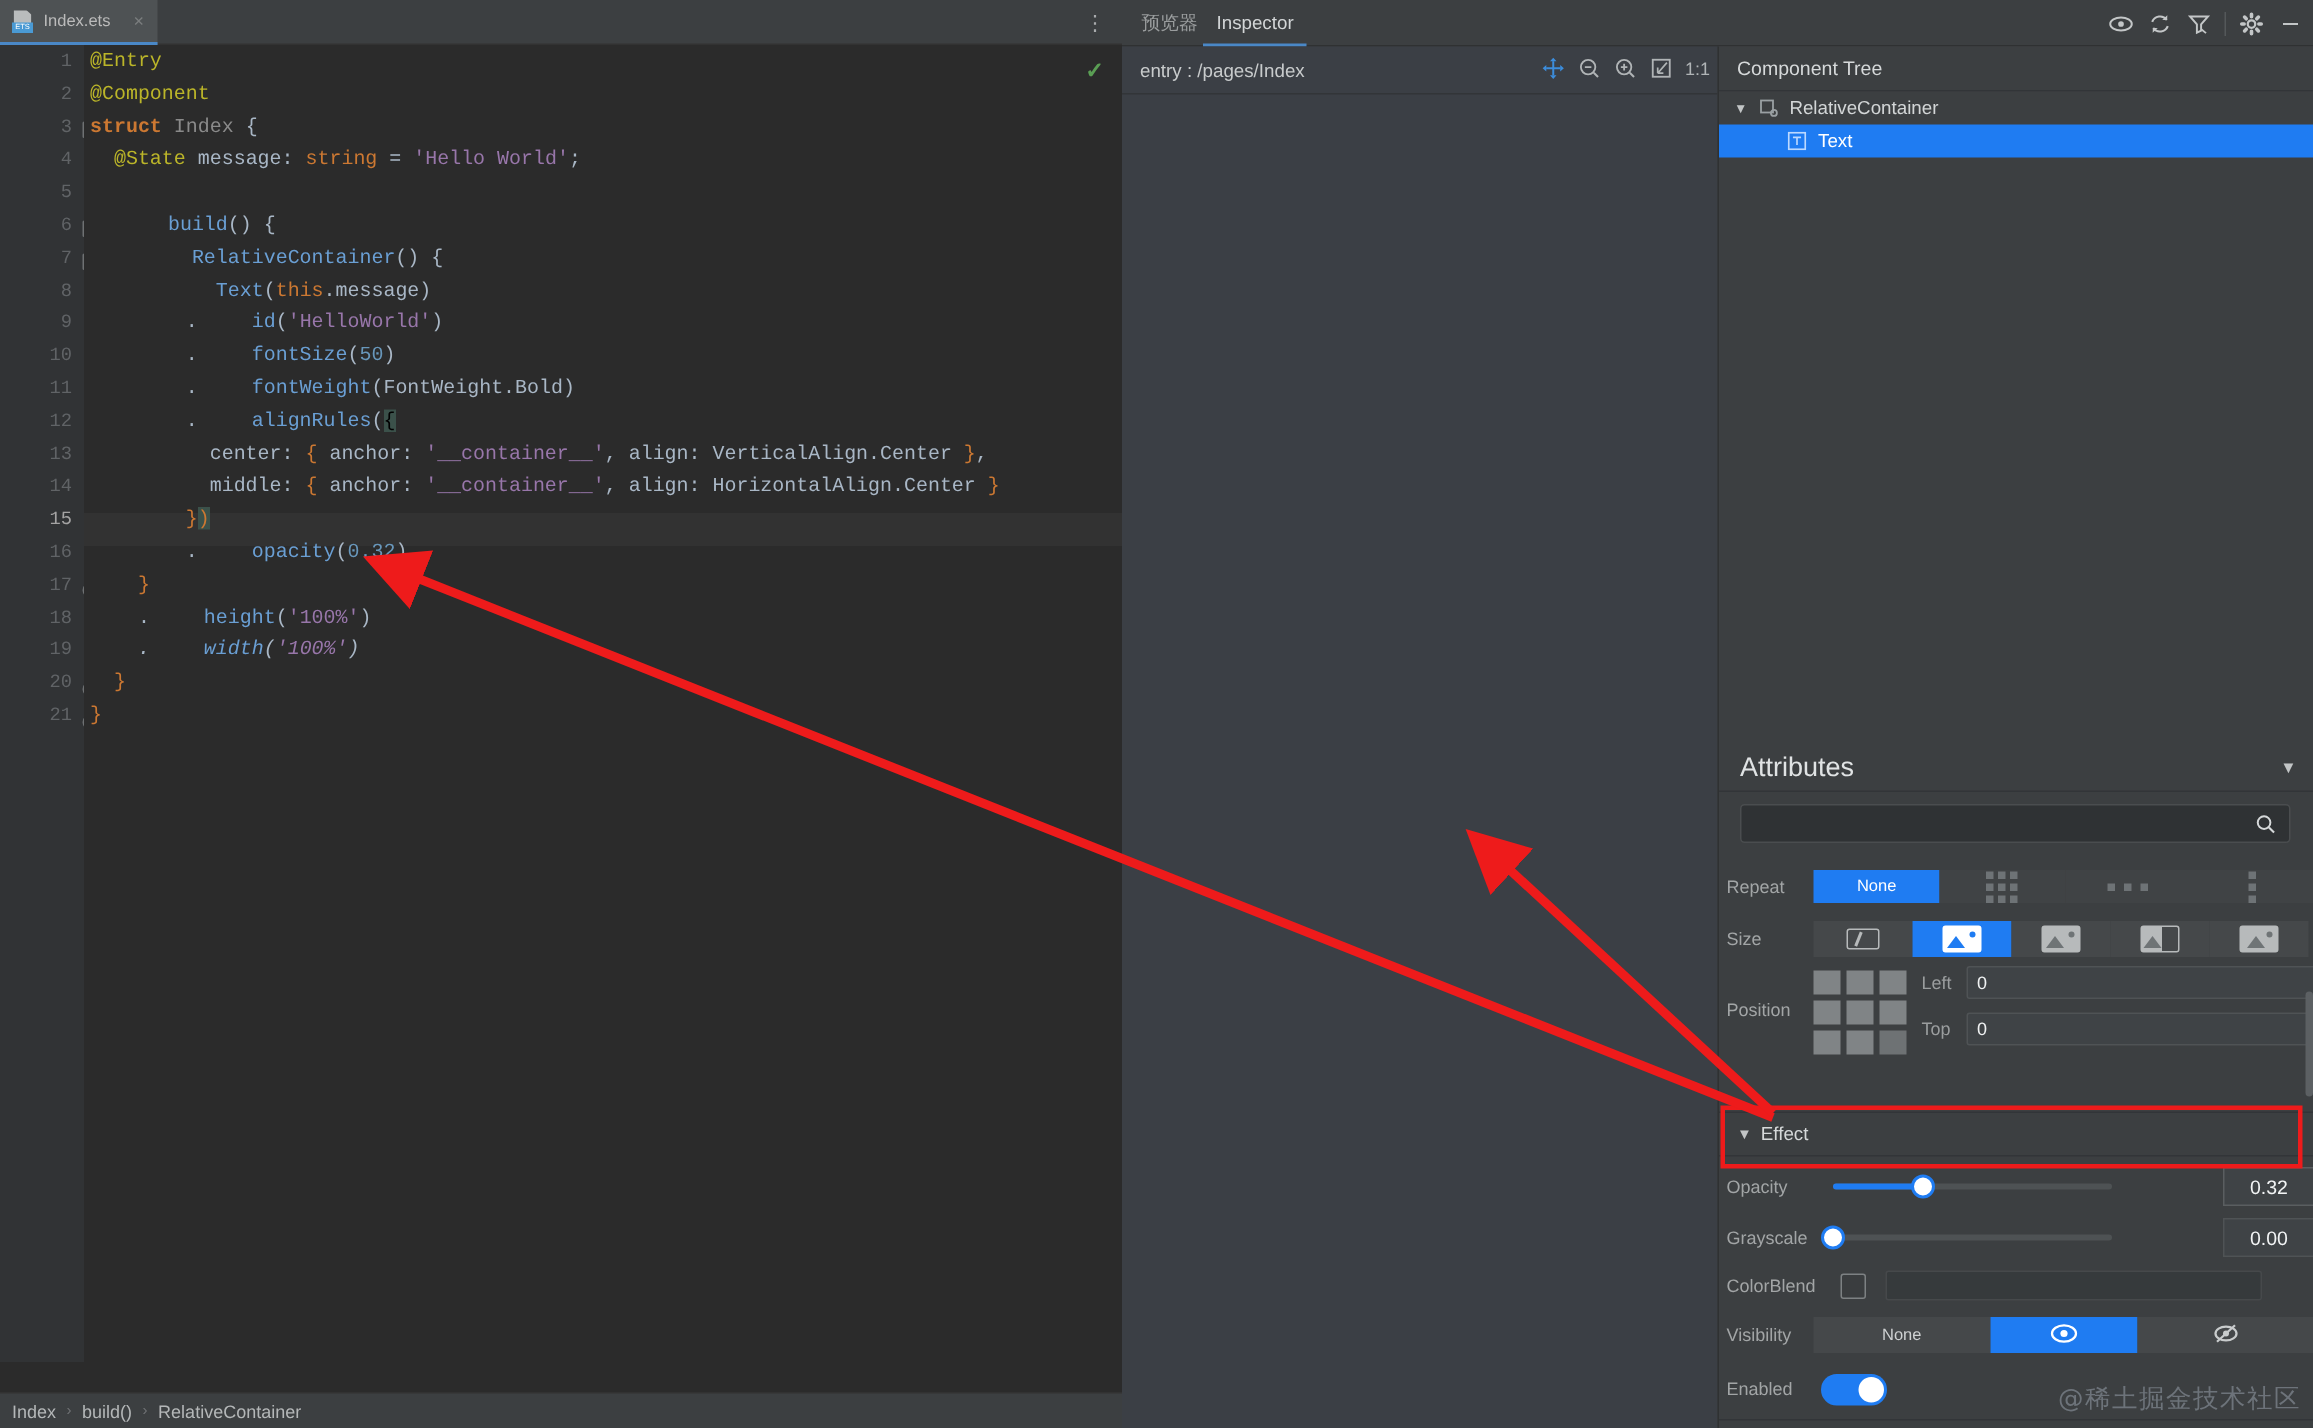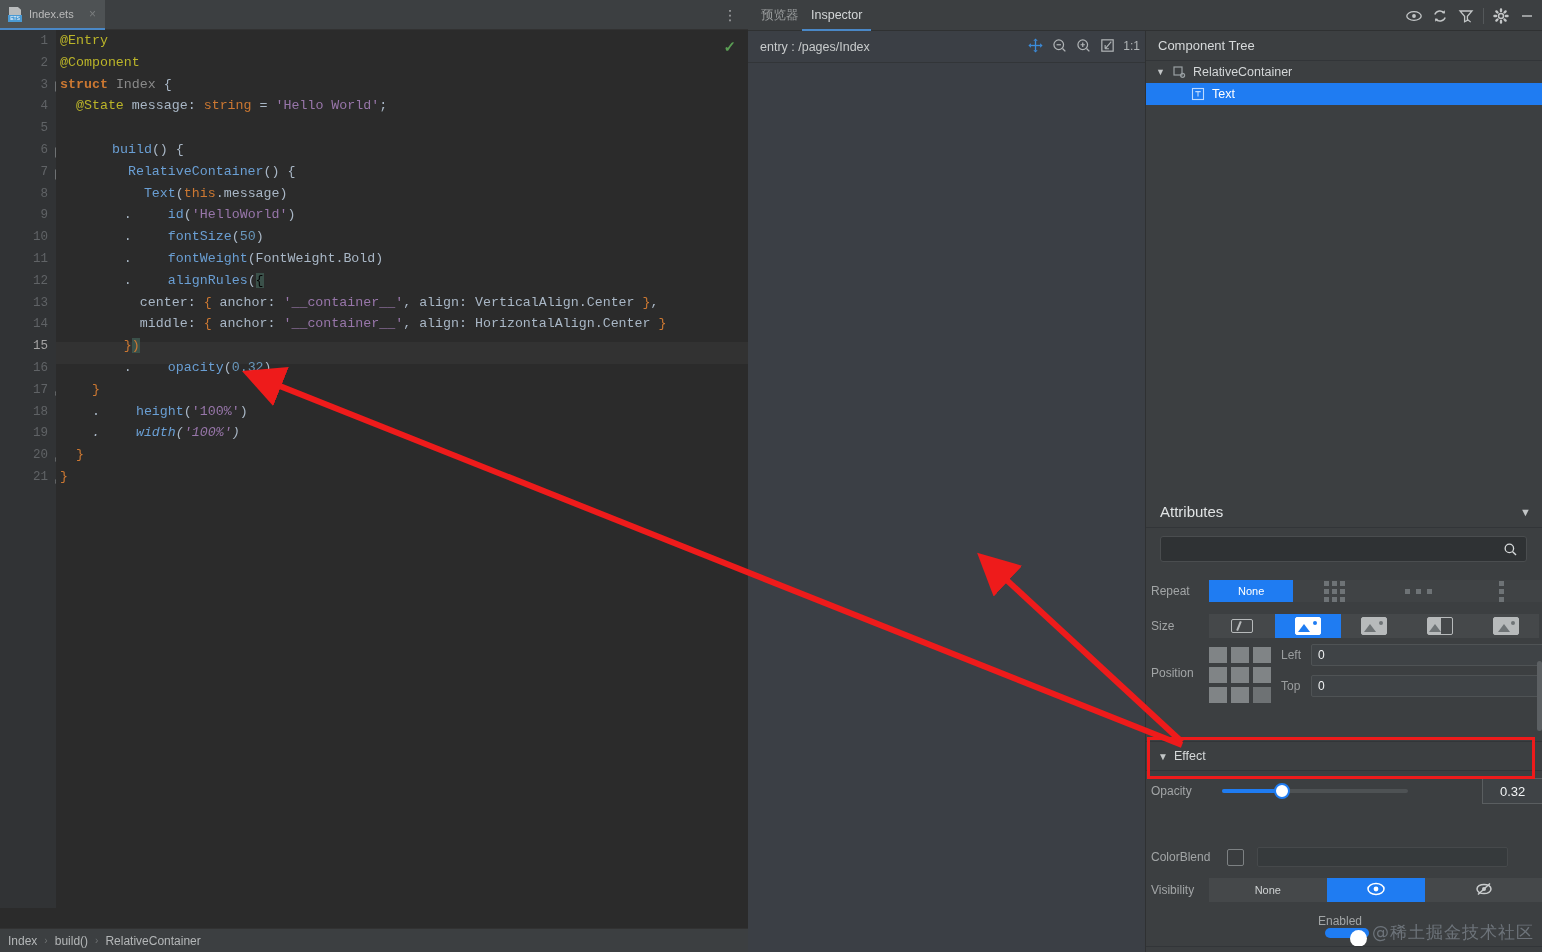--- a/index.html
+++ b/index.html
@@ -167,21 +167,21 @@
   .chev-right { margin-left: 12px; margin-right: 6px; }
   #tree-area { position:absolute; left:0; top:30px; width:397px; height: 435px; background:#3c3f41; }
   .tree-row { position:absolute; left:0; width: 397px; height: 22px; display:flex; align-items:center; }
   .tree-row.sel { background: #1f7cf2; }
   .tw { width:14px; height:14px; display:block; }
   .tree-label { color:#d3d6d7; font-size:12.5px; }
   .tree-row.sel .tree-label { color:#ffffff; }
 
   #attr-panel { position:absolute; left: 0; top: 465px; width: 397px; height: 456px; background:#3c3f41; }
   #attr-header { position:relative; height:32px; display:flex; align-items:center; border-bottom:1px solid #323538; background:#3c3f41;}
-  #attr-header .title { color:#e0e3e4; font-size:15px; margin-left:14px; }
+  #attr-header .title { color:#e0e3e4; font-size:18px; margin-left:14px; }
 
   #attr-search {
     position:absolute; left: 14px; top: 40px; width: 367px; height: 26px;
     background: #2f3234; border: 1px solid #4a4d4f; border-radius: 3px;
   }
   #attr-search .mag { position:absolute; right: 8px; top: 5px; }
 
   .arow { position:absolute; left:0; width: 397px; display:flex; align-items:center; }
   .alabel { color:#a2a5a6; font-size:12px; width: 58px; margin-left: 5px; flex:none; }
   .seg { height: 22px; display:flex; align-items:center; justify-content:center;
@@ -570,20 +570,30 @@
           <span class="alabel">Opacity</span>
           <div class="slider" style="width:190px; margin-left:13px;">
             <span class="fill" style="width:32%;"></span>
             <span class="knob" style="left:calc(32% - 8px);"></span>
           </div>
           <div class="valbox" style="margin-left:74px;">
             <span>0.32</span>
           </div>
         </div>
 
+        <div class="arow" style="top:314px; height:30px;">
+          <span class="alabel">Grayscale</span>
+          <div class="slider" style="width:190px; margin-left:13px;">
+            <span class="fill" style="width:0%;"></span>
+            <span class="knob" style="left:-8px;"></span>
+          </div>
+          <div class="valbox" style="margin-left:74px; border-color:#4f5355;">
+            <span>0.00</span>
+          </div>
+        </div>
 
         <div class="arow" style="top:348px; height:26px;">
           <span class="alabel" style="width:76px;">ColorBlend</span>
           <span class="checkbox"></span>
           <span class="longfield" style="width:251px; margin-left:13px;"></span>
         </div>
 
         <div class="arow" style="top:382px; height:24px;">
           <span class="alabel">Visibility</span>
           <div class="seg" style="width:125px;height:24px;background:#45484a;">
@@ -601,21 +611,21 @@
             <span>
               <svg width="22" height="16" viewBox="0 0 22 16">
                   <ellipse cx="11" cy="8" rx="7" ry="4.6" fill="none" stroke="#c9cccd" stroke-width="1.5"></ellipse>
                   <circle cx="11" cy="8" r="2" fill="#c9cccd"></circle>
                   <path d="M5 13.5L17 2.5" stroke="#c9cccd" stroke-width="1.5"></path>
                 </svg>
             </span>
           </div>
         </div>
 
-        <div class="arow" style="top:418px; height:24px;flex-direction:column;">
+        <div class="arow" style="top:418px; height:24px;">
           <span class="alabel">Enabled</span>
           <div class="toggle" style="margin-left:5px;">
               <span class="k"></span>
             </div>
         </div>
 
         <div class="sect-header" style="position:absolute; top:450px; width:397px; border-top:1px solid #323538;">
           
           
         </div>

